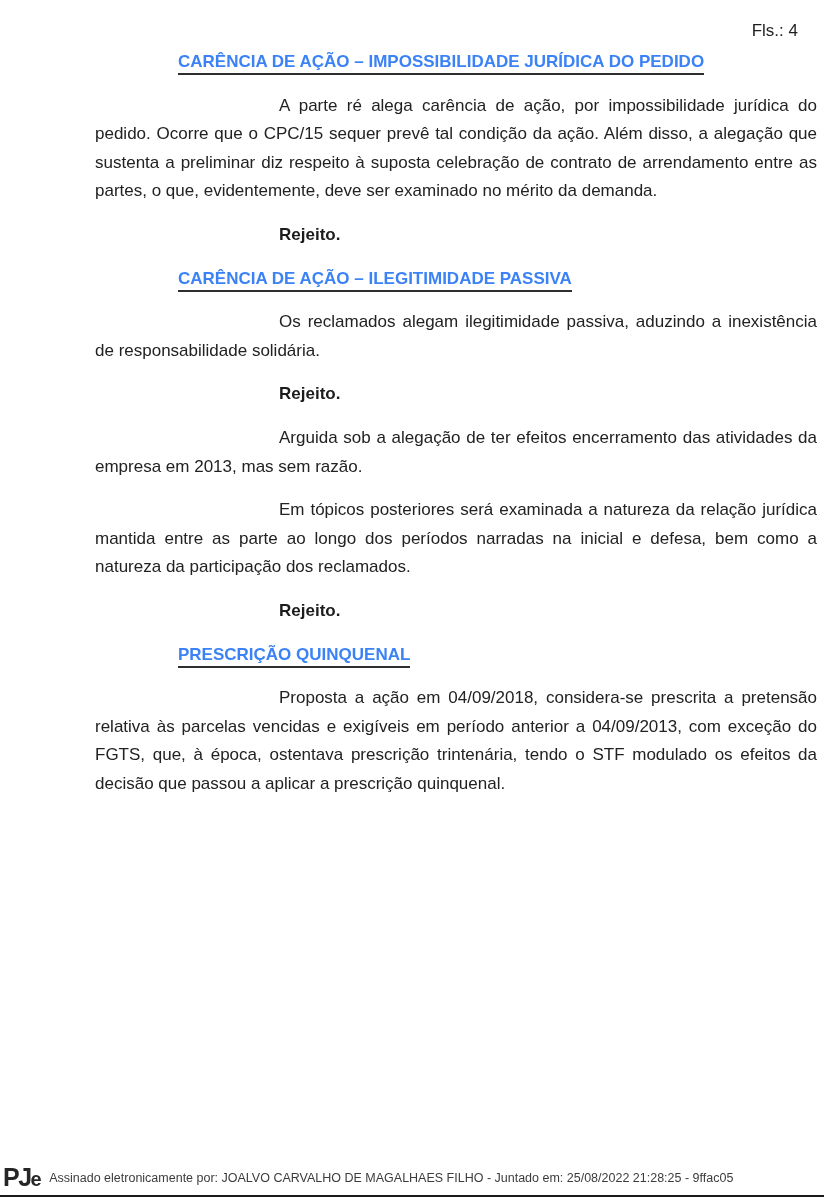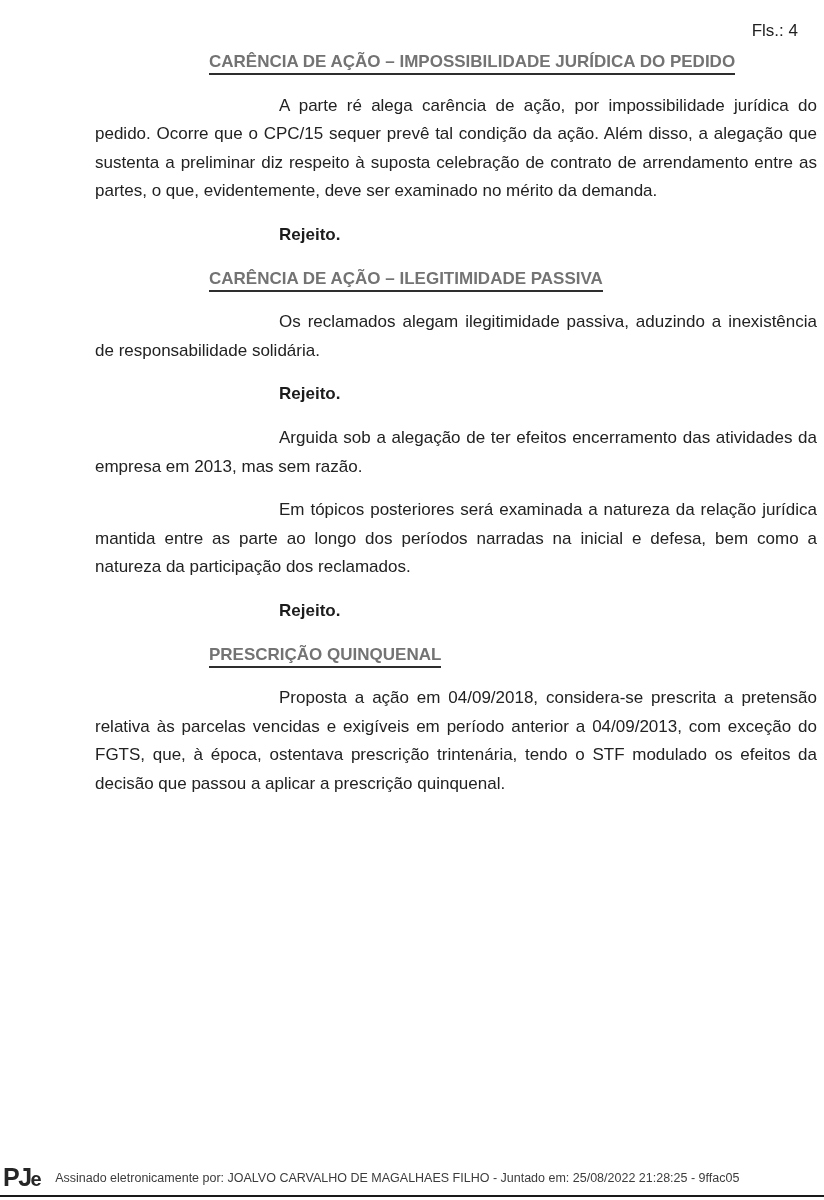--- a/index.html
+++ b/index.html
@@ -26,25 +26,25 @@
   }
 
   .content {
     position: absolute;
     top: 48px;
     left: 95px;
     width: 722px;
   }
 
   .heading {
-    margin: 0 0 15px 114px;
+    margin: 0 0 15px 83px;
     font-size: 17px;
     line-height: 28.6px;
     font-weight: bold;
-    color: #737373;
+    color: #3b82f6;
   }
   .heading .hu {
     border-bottom: 2px solid #2e2e2e;
     padding-bottom: 2px;
   }
 
   .para {
     margin: 0 0 15px 0;
     font-size: 17px;
     line-height: 28.6px;
@@ -72,21 +72,21 @@
   .pje-logo {
     font-weight: bold;
     color: #262626;
     line-height: 1;
     letter-spacing: -1.5px;
     white-space: nowrap;
   }
   .pje-logo .lg-pj { font-size: 25px; }
   .pje-logo .lg-e  { font-size: 20px; }
   .sig {
-    margin-left: 15px;
+    margin-left: 9px;
     font-size: 12.5px;
     color: #3c3c3c;
     white-space: nowrap;
   }
 
   .bottom-rule {
     position: absolute;
     left: 0;
     bottom: 3px;
     width: 824px;

